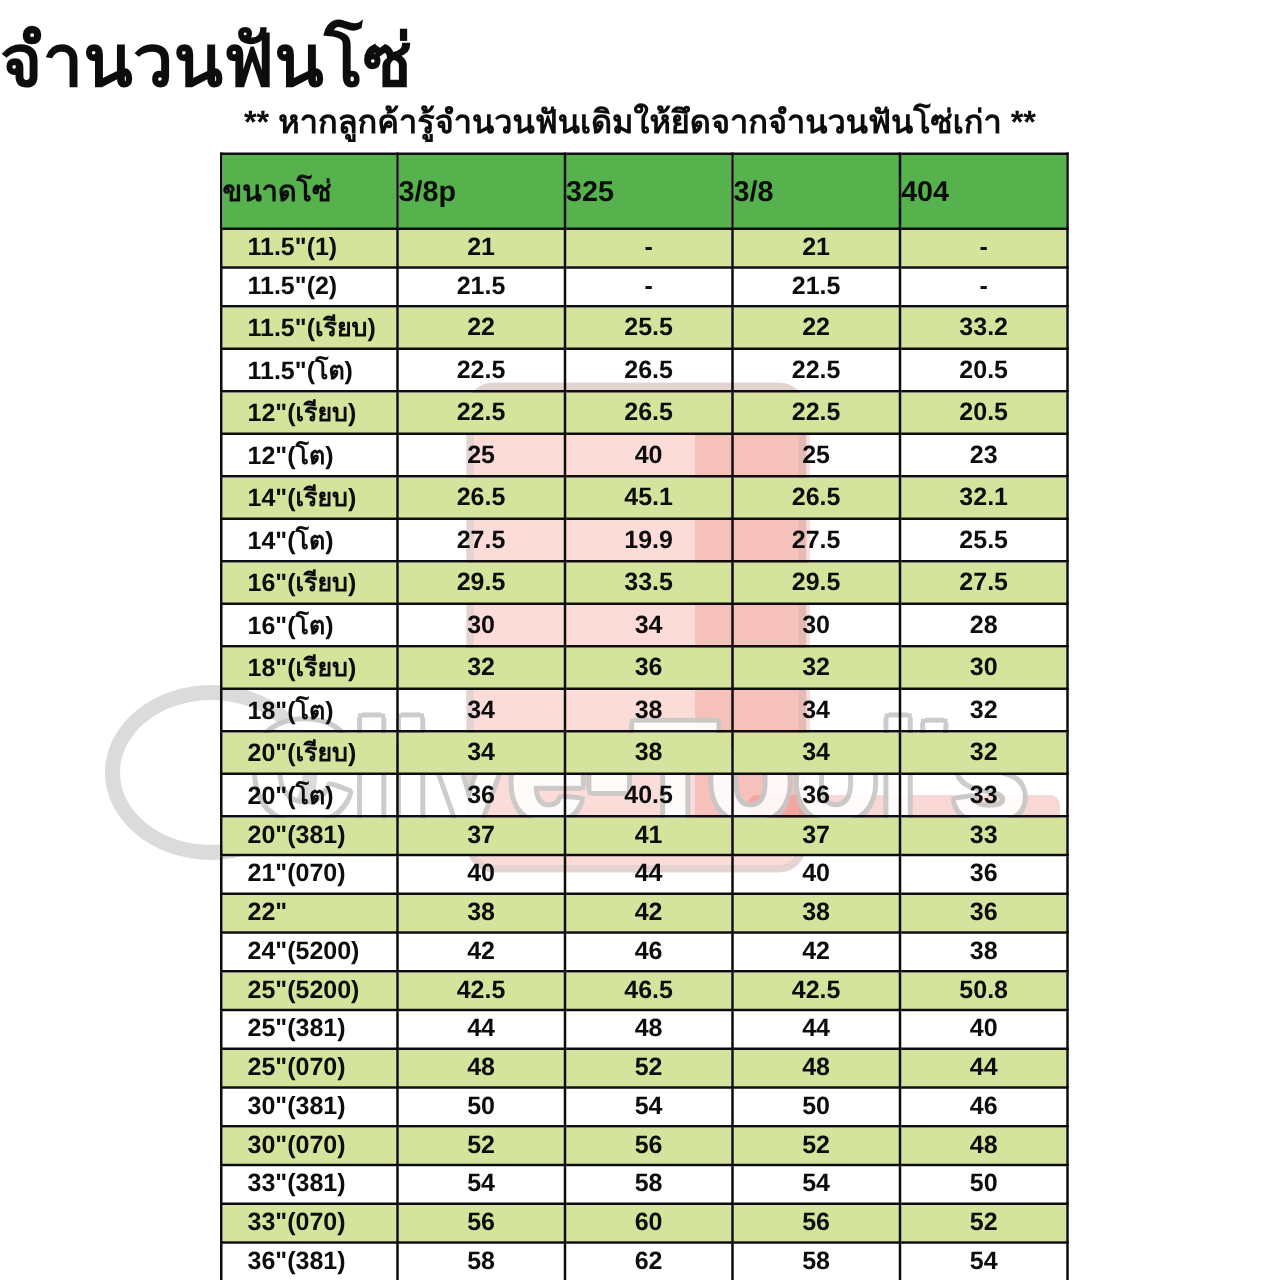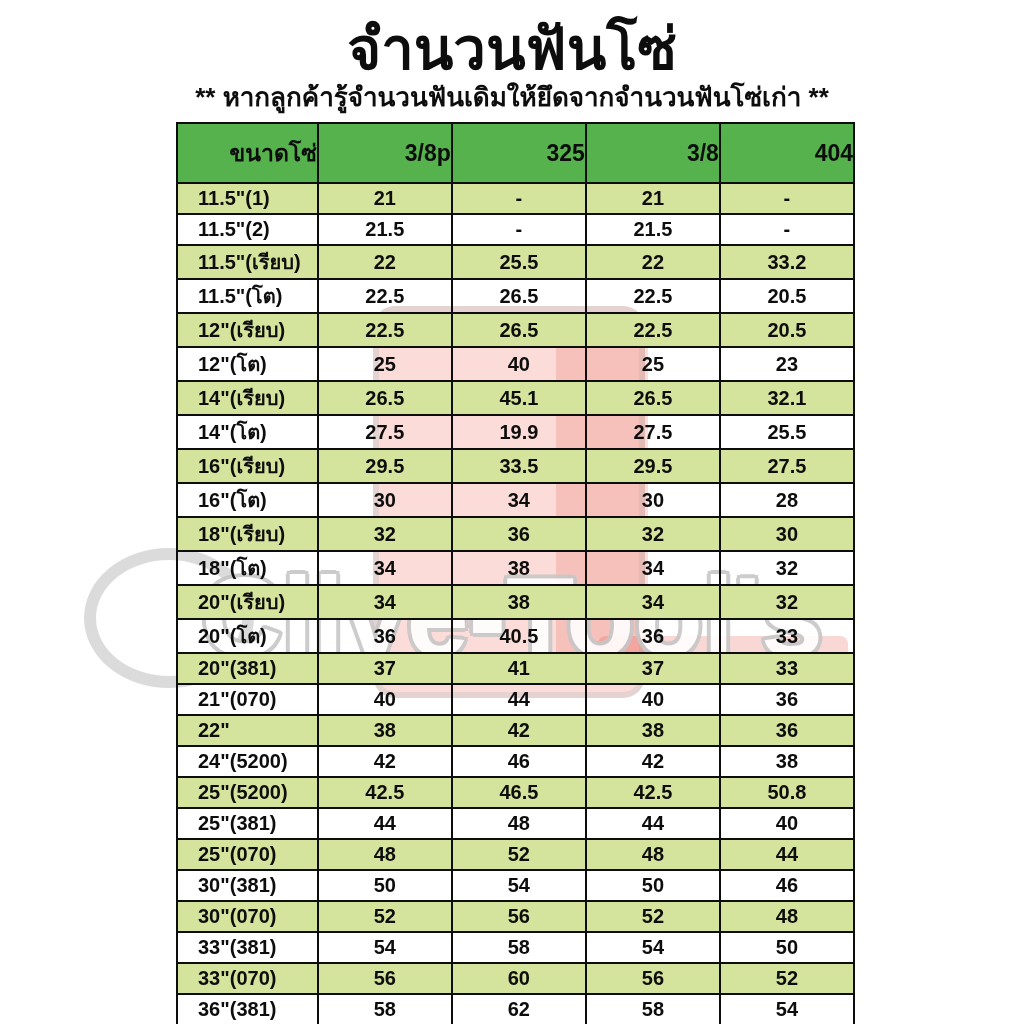--- a/index.html
+++ b/index.html
@@ -16,21 +16,20 @@
   html, body {
     width: 1024px; height: 1024px;
     background: #ffffff;
     font-family: "Liberation Sans", "DejaVu Sans", sans-serif;
     overflow: hidden;
     position: relative;
   }
   .page-title {
     position: absolute;
     top: 2px; left: 0; width: 1024px;
-    text-align: center;
     font-size: 58px;
     font-weight: 800;
     color: var(--text-black);
     letter-spacing: 0px;
     z-index: 2;
   }
   .page-subtitle {
     position: absolute;
     top: 76px; left: 0; width: 1024px;
     text-align: center;
@@ -109,21 +108,21 @@
   .chain-table th, .chain-table td {
     border: 2.5px solid var(--border-black);
     color: var(--text-black);
     overflow: hidden;
   }
   .chain-table thead th {
     background: var(--header-green);
     height: 60px;
     font-size: 23px;
     font-weight: 800;
-    text-align: right;
+    text-align: left;
   }
   .chain-table td {
     height: 31px;
     font-size: 20px;
     font-weight: 700;
     text-align: center;
     padding: 0;
   }
   .chain-table td.size-cell {
     text-align: left;

